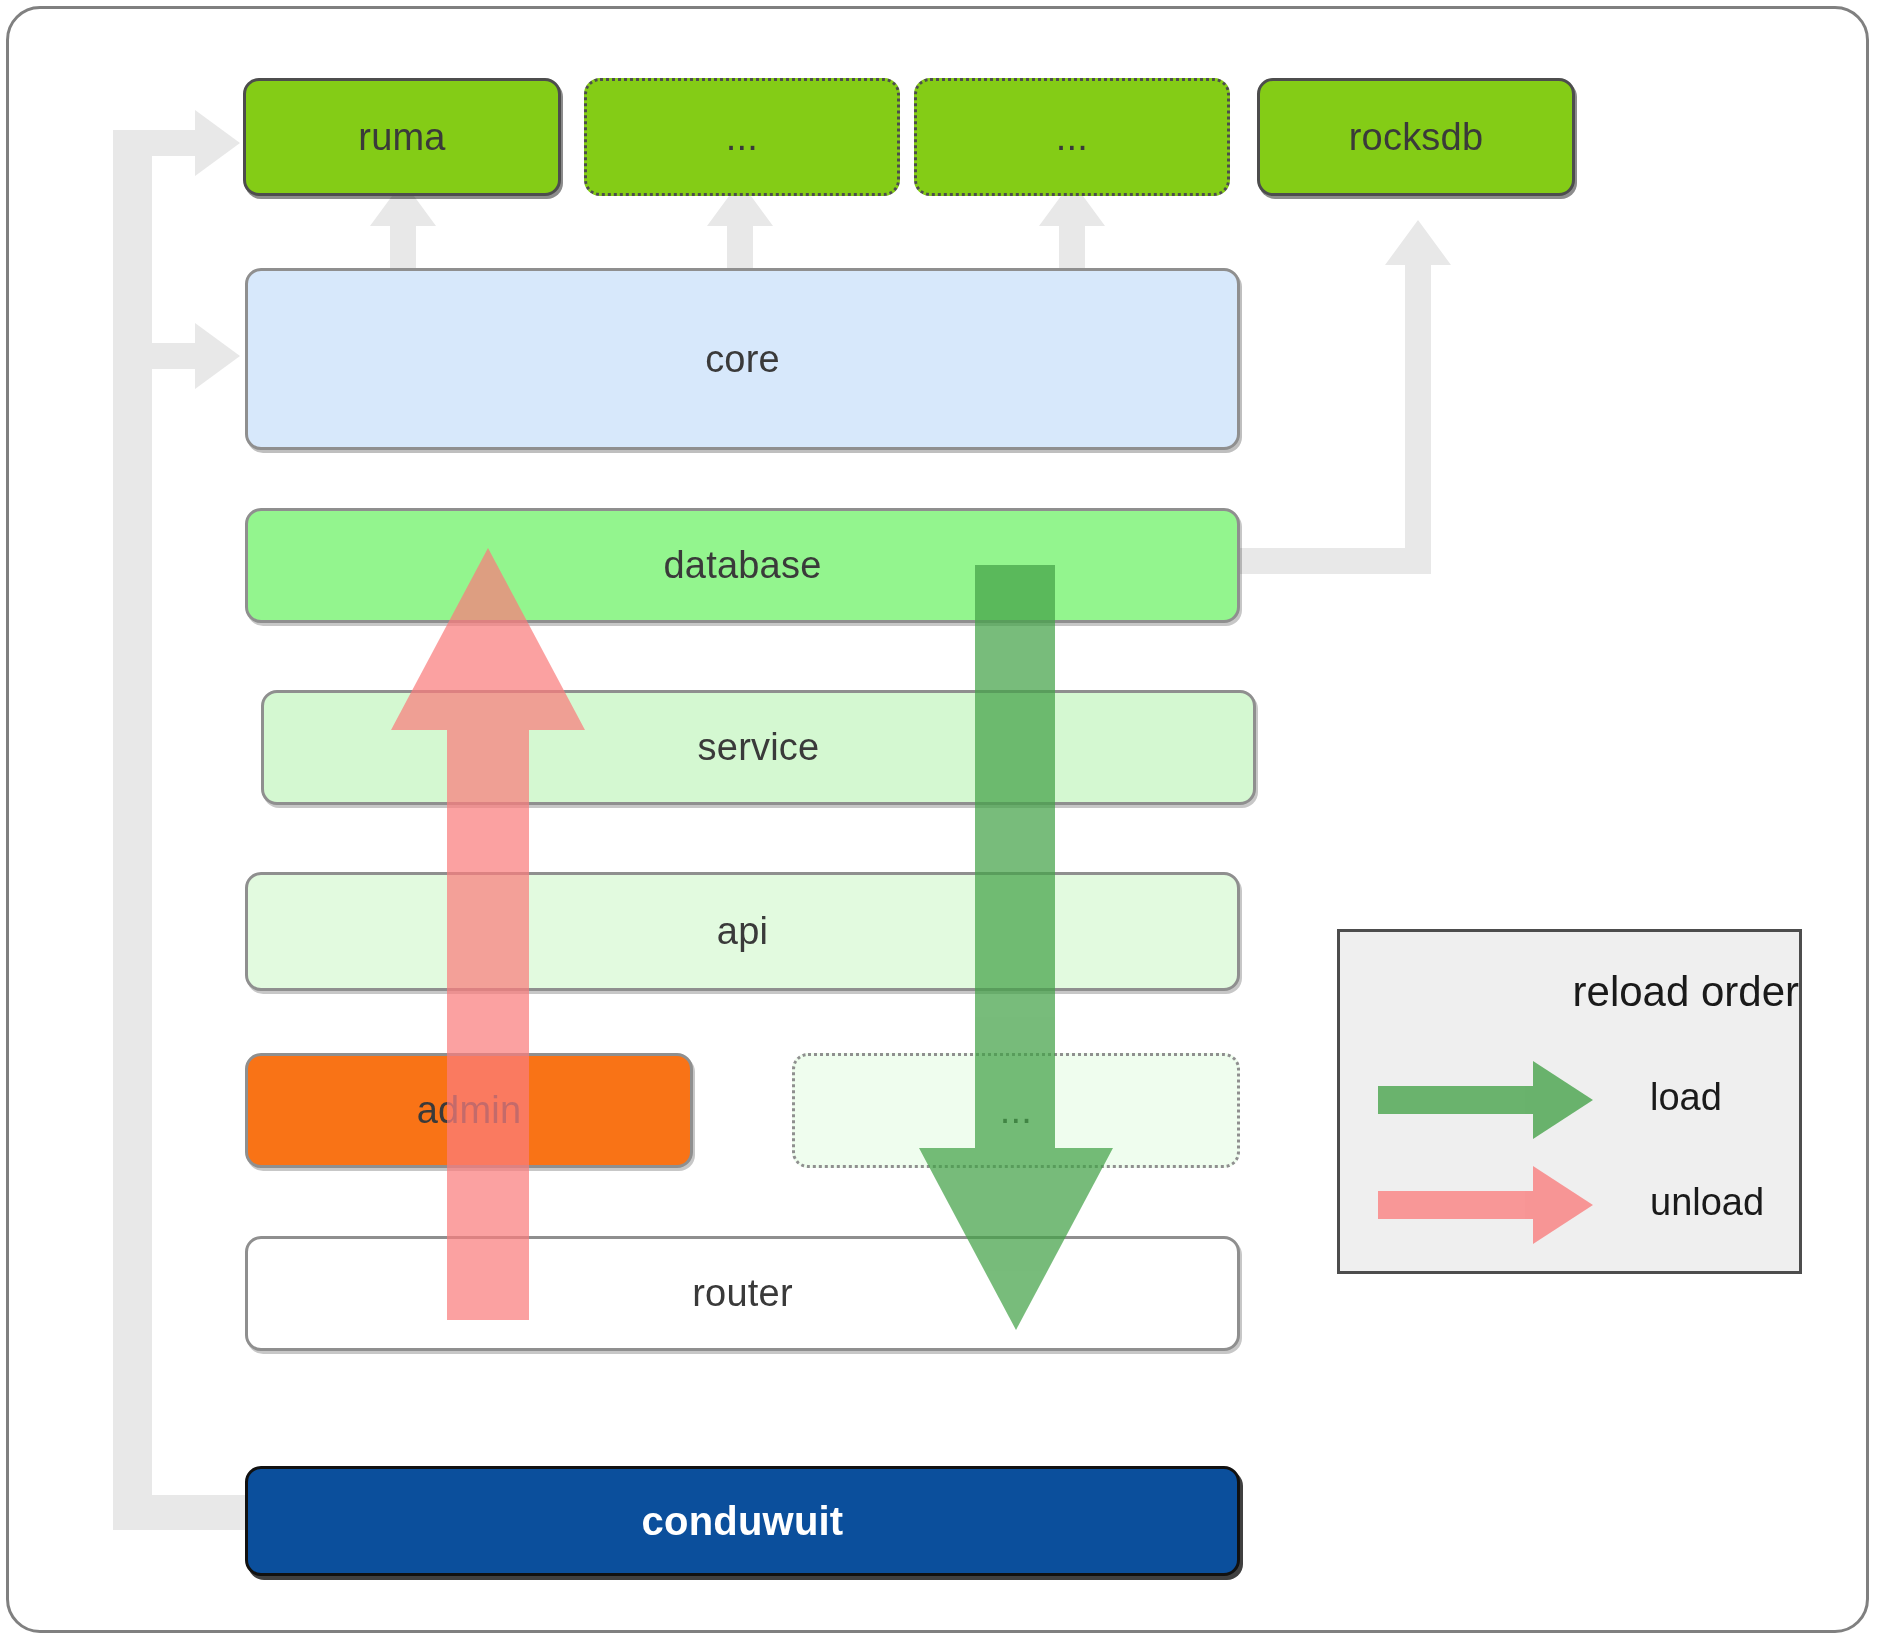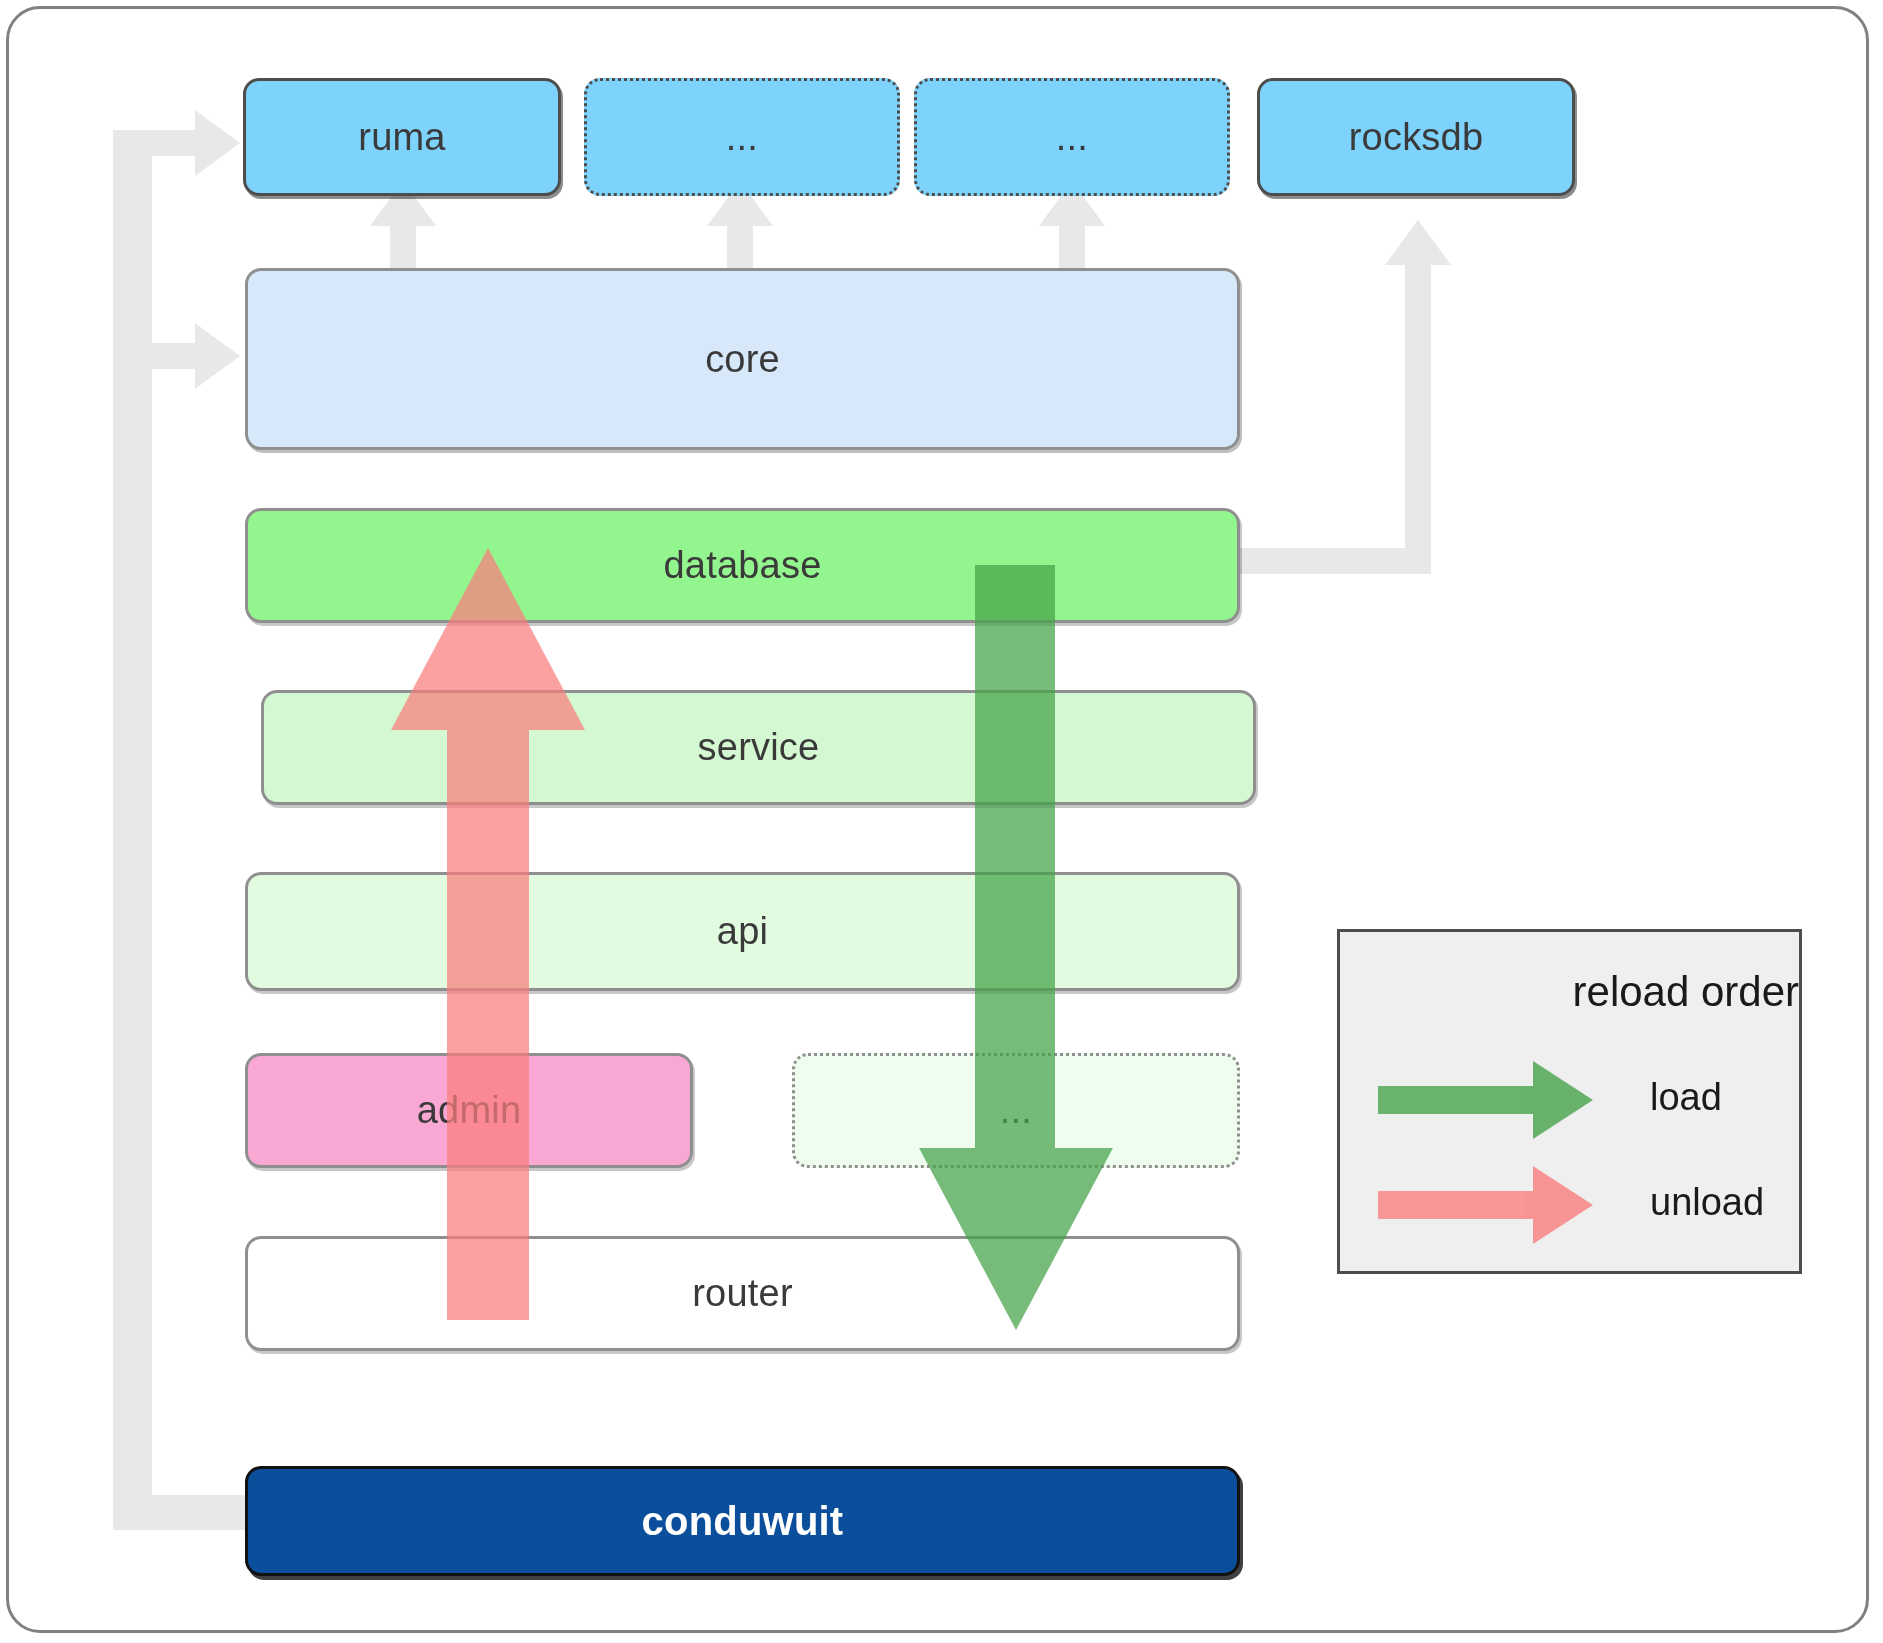--- a/index.html
+++ b/index.html
@@ -35,21 +35,21 @@
     display: flex;
     align-items: center;
     justify-content: center;
     border-radius: 16px;
     font-size: 38px;
     color: #3a3a3a;
     letter-spacing: 0.2px;
     z-index: 4;
   }
   .node.dep {
-    background: #7dd3fc;
+    background: #84cc16;
     border: 3px solid #4d4d4d;
     box-shadow: 2px 3px 0 rgba(0,0,0,0.45);
   }
   .node.dep.dotted {
     border: 3px dotted #4d4d4d;
     box-shadow: none;
   }
   .node.core {
     background: #d7e8fb;
     border: 3px solid #8f8f8f;
@@ -172,21 +172,21 @@
   </div>
 
   <div class="node lvl" style="left:245px; top:690px; width:995px; height:115px; background:#d4f8d1;margin-left:16px;">
     <span>service</span>
   </div>
 
   <div class="node lvl" style="left:245px; top:872px; width:995px; height:119px; background:#e2fadf;">
     <span>api</span>
   </div>
 
-  <div class="node lvl" style="left:245px; top:1053px; width:448px; height:115px; background:#f9a8d4;">
+  <div class="node lvl" style="left:245px; top:1053px; width:448px; height:115px; background:#f97316;">
     <span>admin</span>
   </div>
 
   <div class="node lvl dotted" style="left:792px; top:1053px; width:448px; height:115px; background:#effdee;">
     <span>...</span>
   </div>
 
   <div class="node lvl" style="left:245px; top:1236px; width:995px; height:115px; background:#ffffff;">
     <span>router</span>
   </div>

